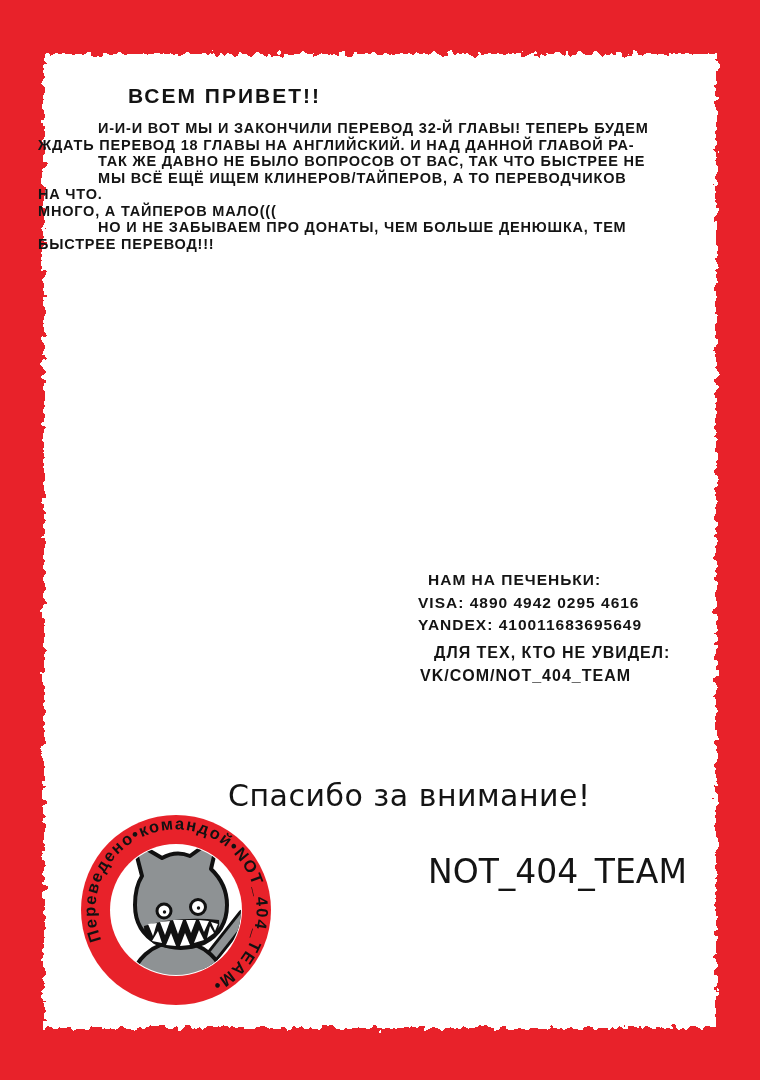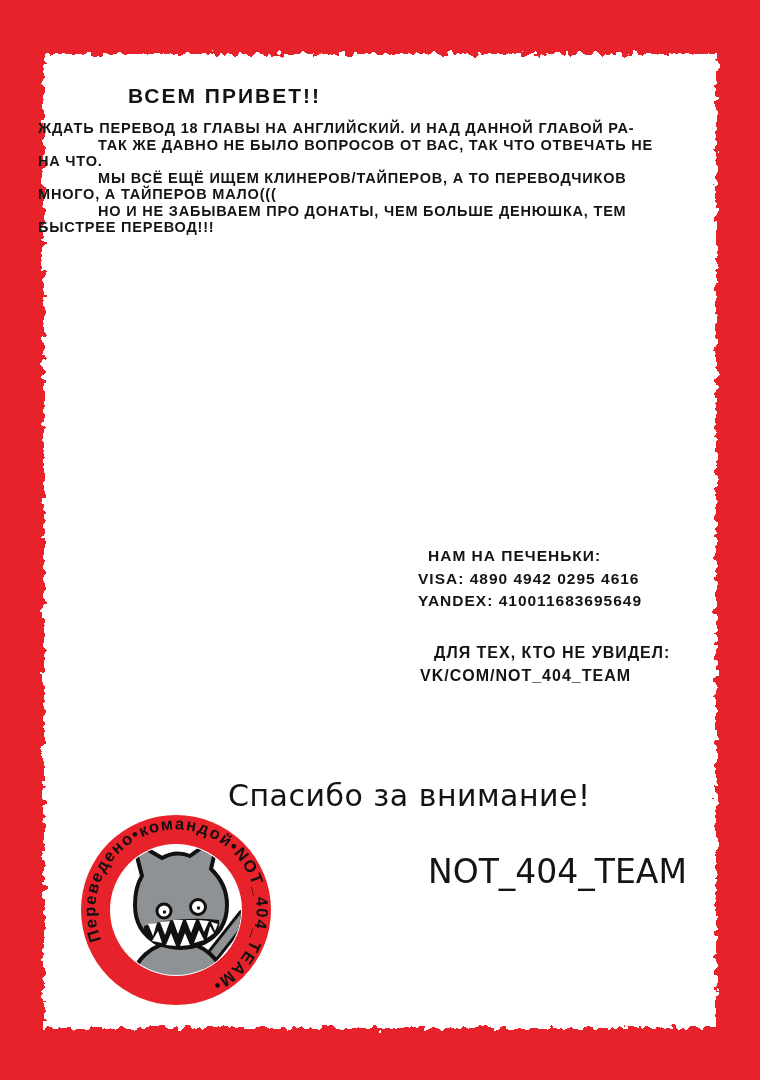--- a/index.html
+++ b/index.html
@@ -21,21 +21,21 @@
     font-size:14.5px;font-weight:bold;line-height:16.5px;letter-spacing:0.8px;
   }
   .pline{white-space:nowrap;}
   .pline.indent{padding-left:60px;}
 
   .donation-block{
     position:absolute;left:418px;top:545px;
     font-size:15.5px;font-weight:bold;line-height:22.5px;letter-spacing:1px;
     white-space:nowrap;
   }
-  .donation-block .head{padding-left:10px;}
+  .donation-block .head{padding-left:10px;margin-top:24px;}
 
   .contact-block{
     position:absolute;left:420px;top:642px;
     font-size:16px;font-weight:bold;line-height:22.5px;letter-spacing:1px;
     white-space:nowrap;
   }
   .contact-block .head{padding-left:14px;}
 
   .thanks{
     position:absolute;left:228px;top:778px;
@@ -68,24 +68,25 @@
     </filter>
   </defs>
   <rect x="44" y="54" width="672" height="974" fill="#ffffff" filter="url(#rough)"></rect>
 </svg>
 
 <div id="content">
 
   <div class="greeting">ВСЕМ ПРИВЕТ!!</div>
 
   <div class="paragraph">
+    <div class="pline indent">И-И-И ВОТ МЫ И ЗАКОНЧИЛИ ПЕРЕВОД 32-Й ГЛАВЫ! ТЕПЕРЬ БУДЕМ</div>
     <div class="pline">ЖДАТЬ ПЕРЕВОД 18 ГЛАВЫ НА АНГЛИЙСКИЙ. И НАД ДАННОЙ ГЛАВОЙ РА-</div>
-    <div class="pline indent">ТАК ЖЕ ДАВНО НЕ БЫЛО ВОПРОСОВ ОТ ВАС, ТАК ЧТО ОТВЕЧАТЬ НЕ</div>
+    <div class="pline indent">ТАК ЖЕ ДАВНО НЕ БЫЛО ВОПРОСОВ ОТ ВАС, ТАК ЧТО БЫСТРЕЕ НЕ</div>
+    <div class="pline indent">МЫ ВСЁ ЕЩЁ ИЩЕМ КЛИНЕРОВ/ТАЙПЕРОВ, А ТО ПЕРЕВОДЧИКОВ</div>
     <div class="pline">НА ЧТО.</div>
-    <div class="pline indent">МЫ ВСЁ ЕЩЁ ИЩЕМ КЛИНЕРОВ/ТАЙПЕРОВ, А ТО ПЕРЕВОДЧИКОВ</div>
     <div class="pline">МНОГО, А ТАЙПЕРОВ МАЛО(((</div>
     <div class="pline indent">НО И НЕ ЗАБЫВАЕМ ПРО ДОНАТЫ, ЧЕМ БОЛЬШЕ ДЕНЮШКА, ТЕМ</div>
     <div class="pline">БЫСТРЕЕ ПЕРЕВОД!!!</div>
   </div>
 
   <div class="donation-block">
     <div class="head">НАМ НА ПЕЧЕНЬКИ:</div>
     <div>VISA: 4890 4942 0295 4616</div>
     <div>YANDEX: 410011683695649</div>
   </div>

